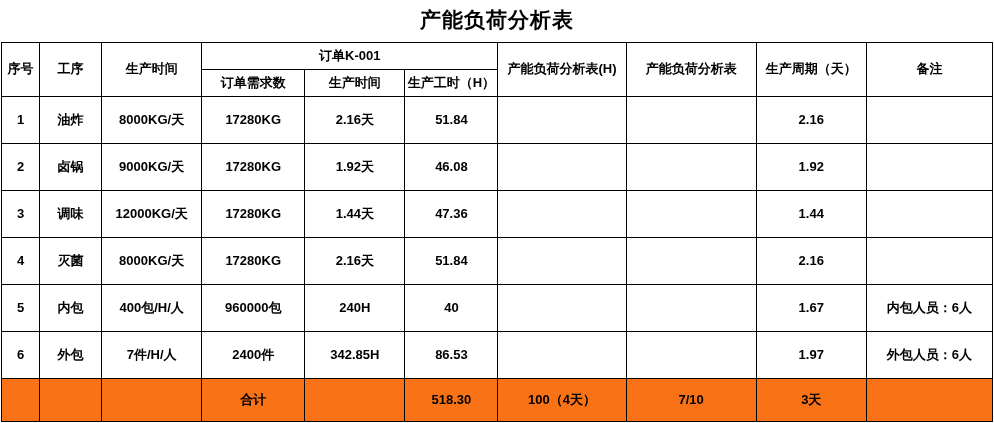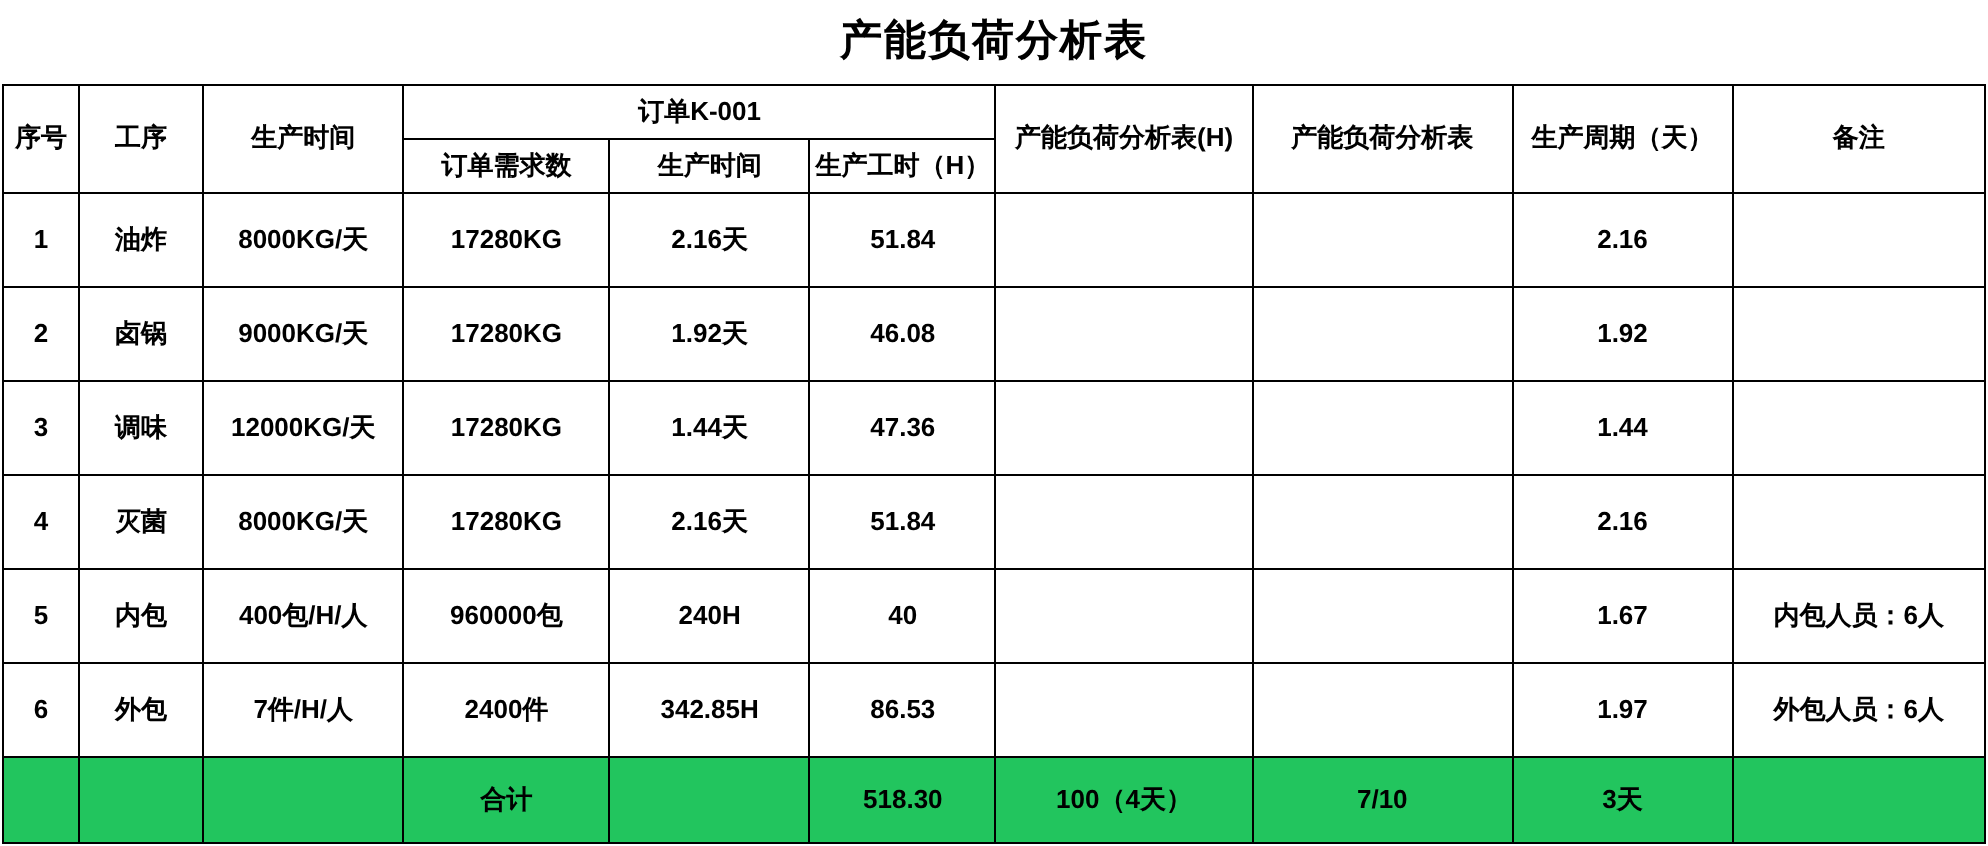--- a/index.html
+++ b/index.html
@@ -48,21 +48,21 @@
     height: 22px;
   }
   .hdr-group {
     font-size: 13px;
   }
   tbody td {
     height: 42px;
     font-size: 13px;
   }
   tr.total-row td {
-    background: #22c55e;
+    background: #f97316;
     height: 38px;
   }
   .c-seq   { width: 38px; }
   .c-proc  { width: 62px; }
   .c-std   { width: 100px; }
   .c-dem   { width: 103px; }
   .c-time  { width: 100px; }
   .c-hours { width: 93px; }
   .c-exist { width: 128px; }
   .c-plan  { width: 130px; }

